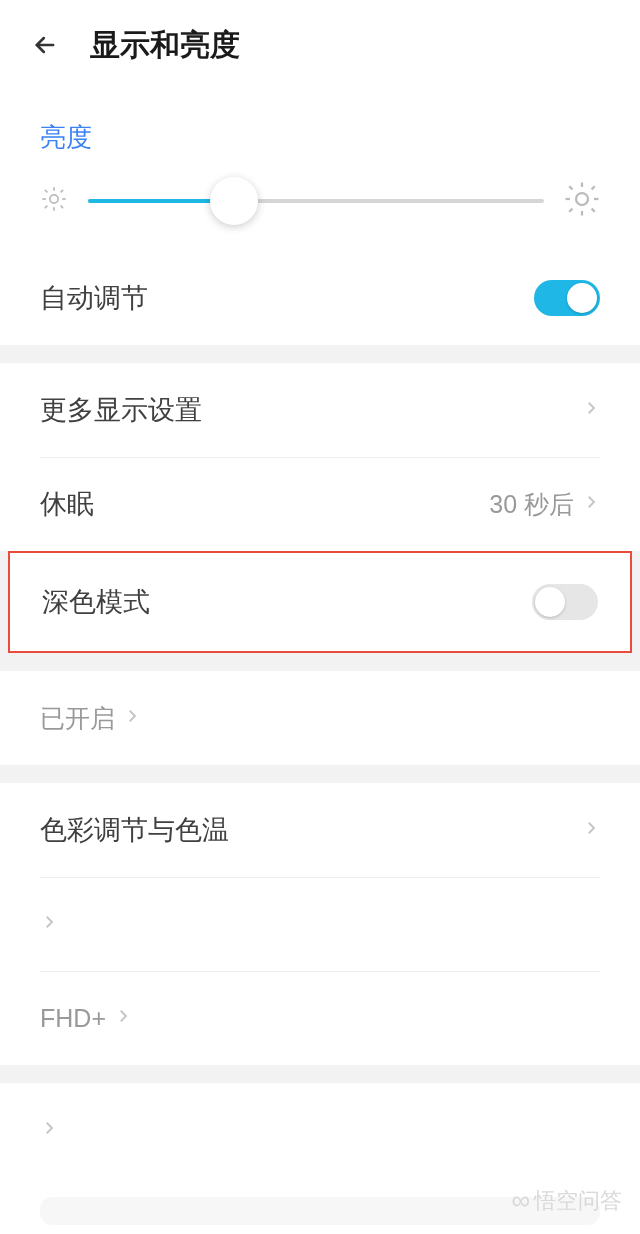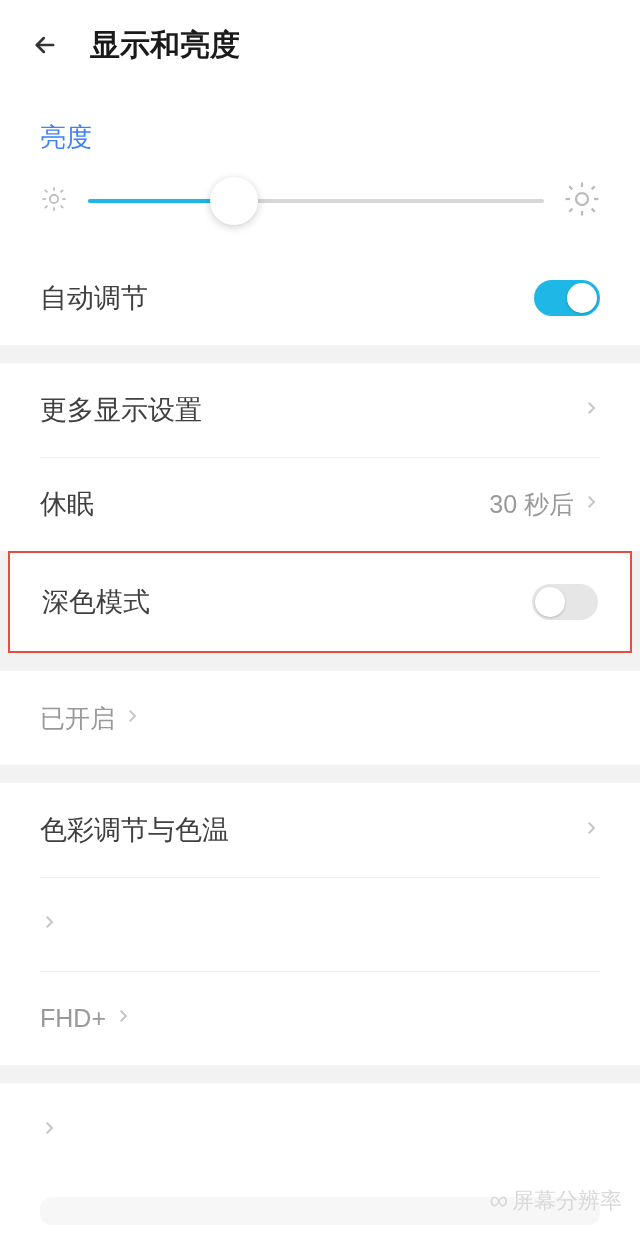--- a/index.html
+++ b/index.html
@@ -303,14 +303,14 @@
 
 <div class="section" style="padding:20px 0 40px 0;">
   <div class="footer-card">
     
     
   </div>
 </div>
 
 <div class="watermark">
   <span class="watermark-icon">∞</span>
-  <span>屏幕分辨率</span>
+  <span>悟空问答</span>
 </div>
 
 </body></html>

